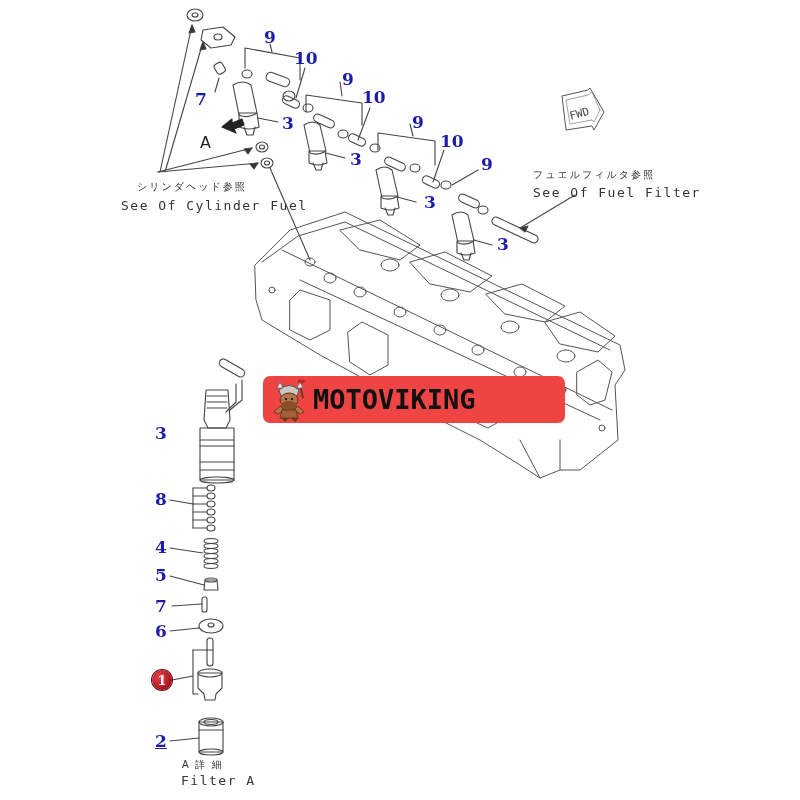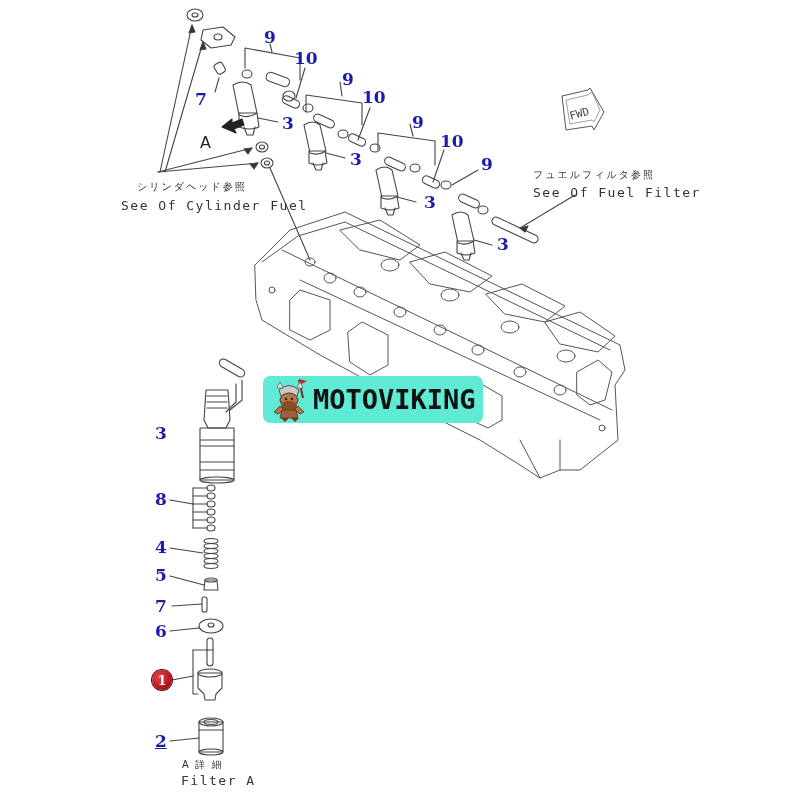--- a/index.html
+++ b/index.html
@@ -3,21 +3,21 @@
 <meta charset="utf-8">
 <style>
   html, body { margin:0; padding:0; background:#ffffff; }
   #canvas { position:relative; width:800px; height:800px; background:#ffffff; overflow:hidden; font-family:"DejaVu Serif", serif; }
   svg.drawing { position:absolute; left:0; top:0; width:800px; height:800px; }
   .callout { position:absolute; font-family:"DejaVu Serif","Liberation Serif", serif; font-weight:bold; color:#1c1caa; font-size:17px; line-height:1; }
   .note { position:absolute; font-family:"DejaVu Sans Mono","Liberation Mono", monospace; color:#333; font-size:13px; letter-spacing:1.5px; line-height:1; white-space:nowrap; }
   .note.jp { font-family:Liberation Sans, sans-serif; letter-spacing:2px; font-size:10px; }
   .view-letter { position:absolute; font-family:"DejaVu Sans", sans-serif; font-size:16px; color:#222; }
   .badge-red { position:absolute; width:20px; height:20px; border-radius:50%; background:radial-gradient(circle at 35% 35%, #e8424a, #a8121c 70%); color:#fff; font-family:"DejaVu Serif", serif; font-weight:bold; font-size:13px; display:flex; align-items:center; justify-content:center; box-shadow:0 0 0 1px #5a0a0e; }
-  .watermark { position:absolute; left:263px; top:376px; width:220px; height:47px; background:#5eead4; border-radius:7px; display:flex; align-items:center; }
+  .watermark { position:absolute; left:263px; top:376px; width:302px; height:47px; background:#ef4444; border-radius:7px; display:flex; align-items:center; }
   .watermark .mascot { width:44px; height:47px; position:relative; margin-left:6px; }
   .watermark .brand { font-family:"DejaVu Sans Mono","Liberation Mono", monospace; font-weight:bold; font-size:27px; color:#111; letter-spacing:0px; margin-left:0px; }
   .fwd { position:absolute; left:560px; top:88px; }
 </style>
 </head>
 <body>
 
 <div id="canvas">
 
   <svg class="drawing" viewBox="0 0 800 800">

